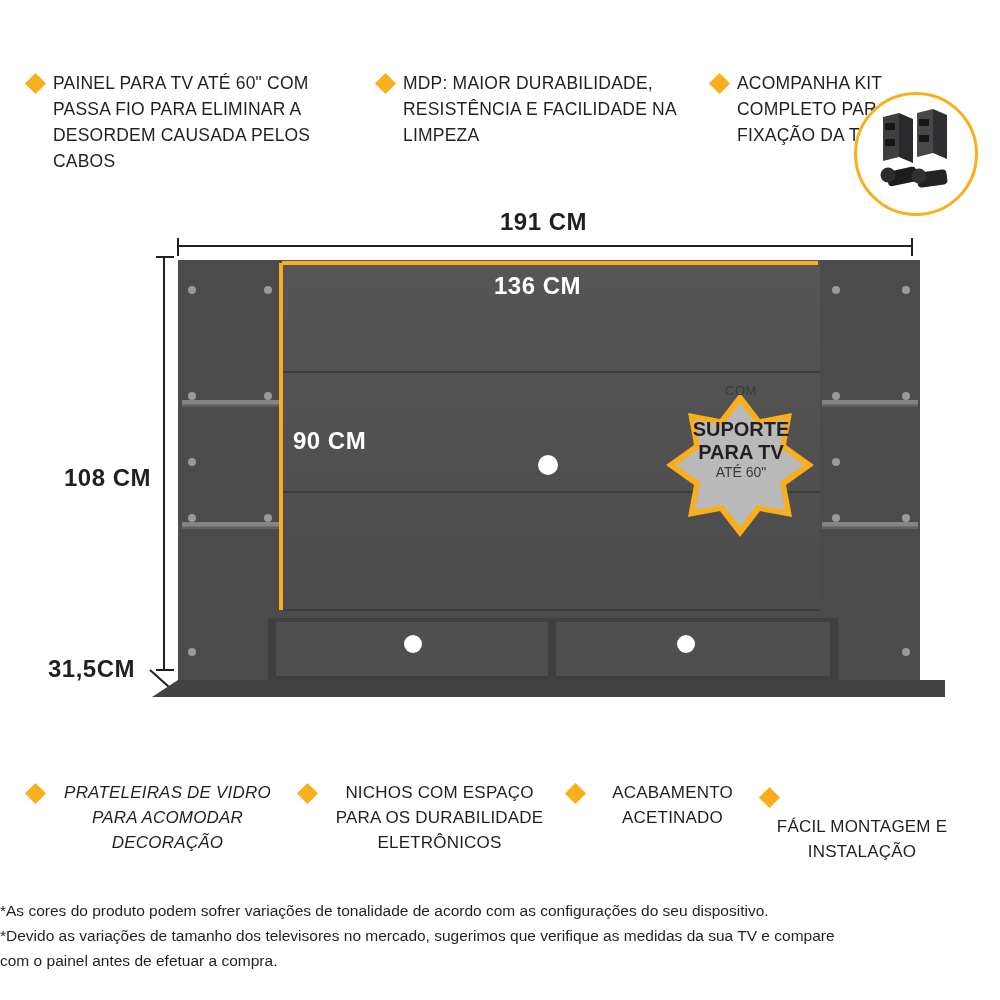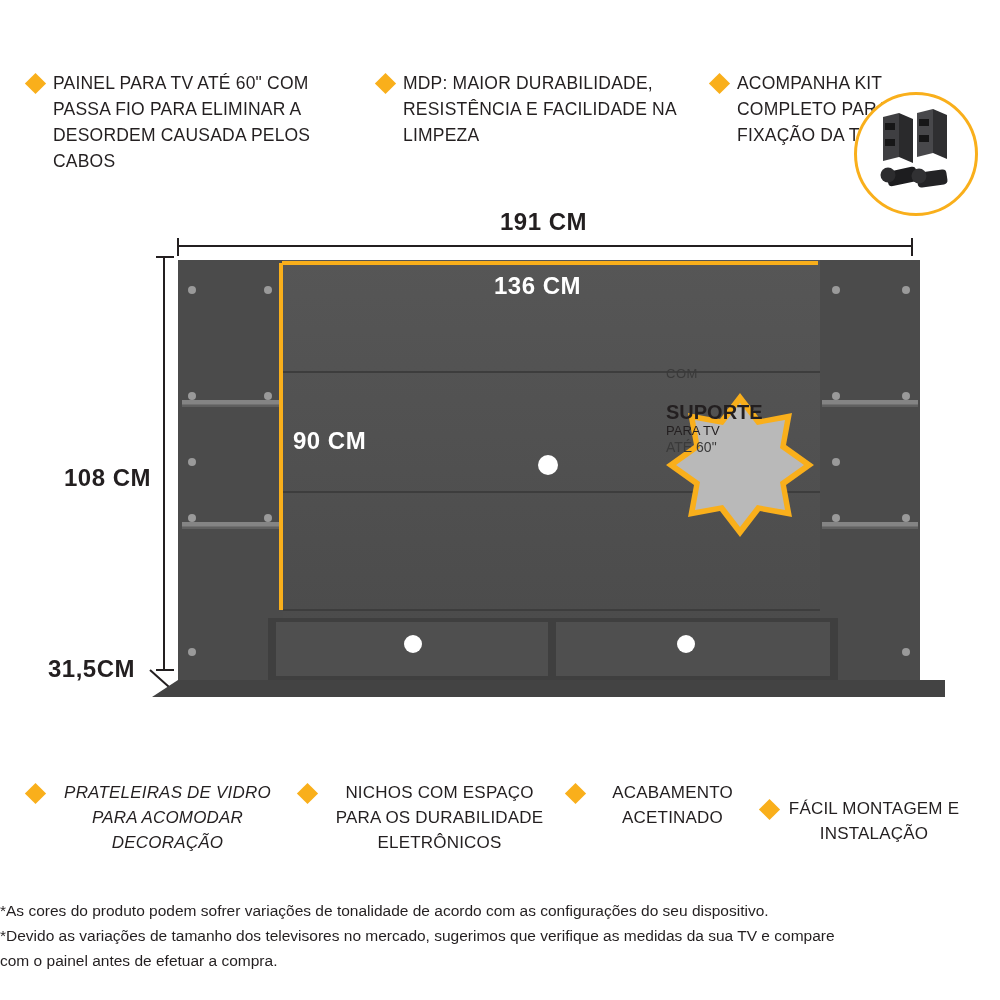--- a/index.html
+++ b/index.html
@@ -83,21 +83,21 @@
     height: 110px;
   }
   .bf { position: absolute; display: flex; gap: 9px; align-items: flex-start; }
   .bf .feat-text { font-size: 17px; line-height: 25px; }
   .bf1 { left: 28px; top: 0; width: 255px; }
   .bf1 .feat-text { text-align: center; font-style: italic; }
   .bf2 { left: 300px; top: 0; width: 255px; }
   .bf2 .feat-text { text-align: center; }
   .bf3 { left: 568px; top: 0; width: 185px; }
   .bf3 .feat-text { text-align: center; }
-  .bf4 { left: 762px; top: 16px; width: 200px; }
+  .bf4 { left: 762px; top: 4px; width: 200px; flex-direction: column; }
   .bf4 .feat-text { text-align: center; }
 
   
   .disclaimer {
     position: absolute;
     left: 0; top: 898px; width: 1000px;
     text-align: left;
     font-size: 15.5px;
     line-height: 25px;
     color: #231f20;
@@ -240,24 +240,24 @@
     </svg>
 
     
     <div class="dim-label" style="left:500px; top:8px;">191 CM</div>
     <div class="dim-label white" style="left:494px; top:72px;">136 CM</div>
     <div class="dim-label white" style="left:293px; top:227px;">90 CM</div>
     <div class="dim-label" style="left:64px; top:264px;">108 CM</div>
     <div class="dim-label" style="left:48px; top:455px;">31,5CM</div>
 
     
-    <div style="position:absolute; left:666px; top:167px; width:150px; line-height:1.15;">
+    <div style="position:absolute; left:666px; top:184px; width:150px; text-align:center; line-height:1.15;">
       <div style="font-size:13px; color:#3a3a3a; letter-spacing:0.5px;">COM</div>
       <div style="font-size:20px; font-weight:bold; color:#231f20;margin-top:19px;">SUPORTE</div>
-      <div style="font-size:13px; font-weight:normal; color:#231f20;">PARA TV</div>
+      <div style="font-size:20px; font-weight:bold; color:#231f20;">PARA TV</div>
       <div style="font-size:14px; color:#3a3a3a;">ATÉ 60"</div>
     </div>
   </div>
 
   <div class="bottom-features">
 
     <div class="bf bf1">
       <span class="diamond"></span>
       <span class="feat-text">PRATELEIRAS DE VIDRO PARA ACOMODAR DECORAÇÃO</span>
     </div>

